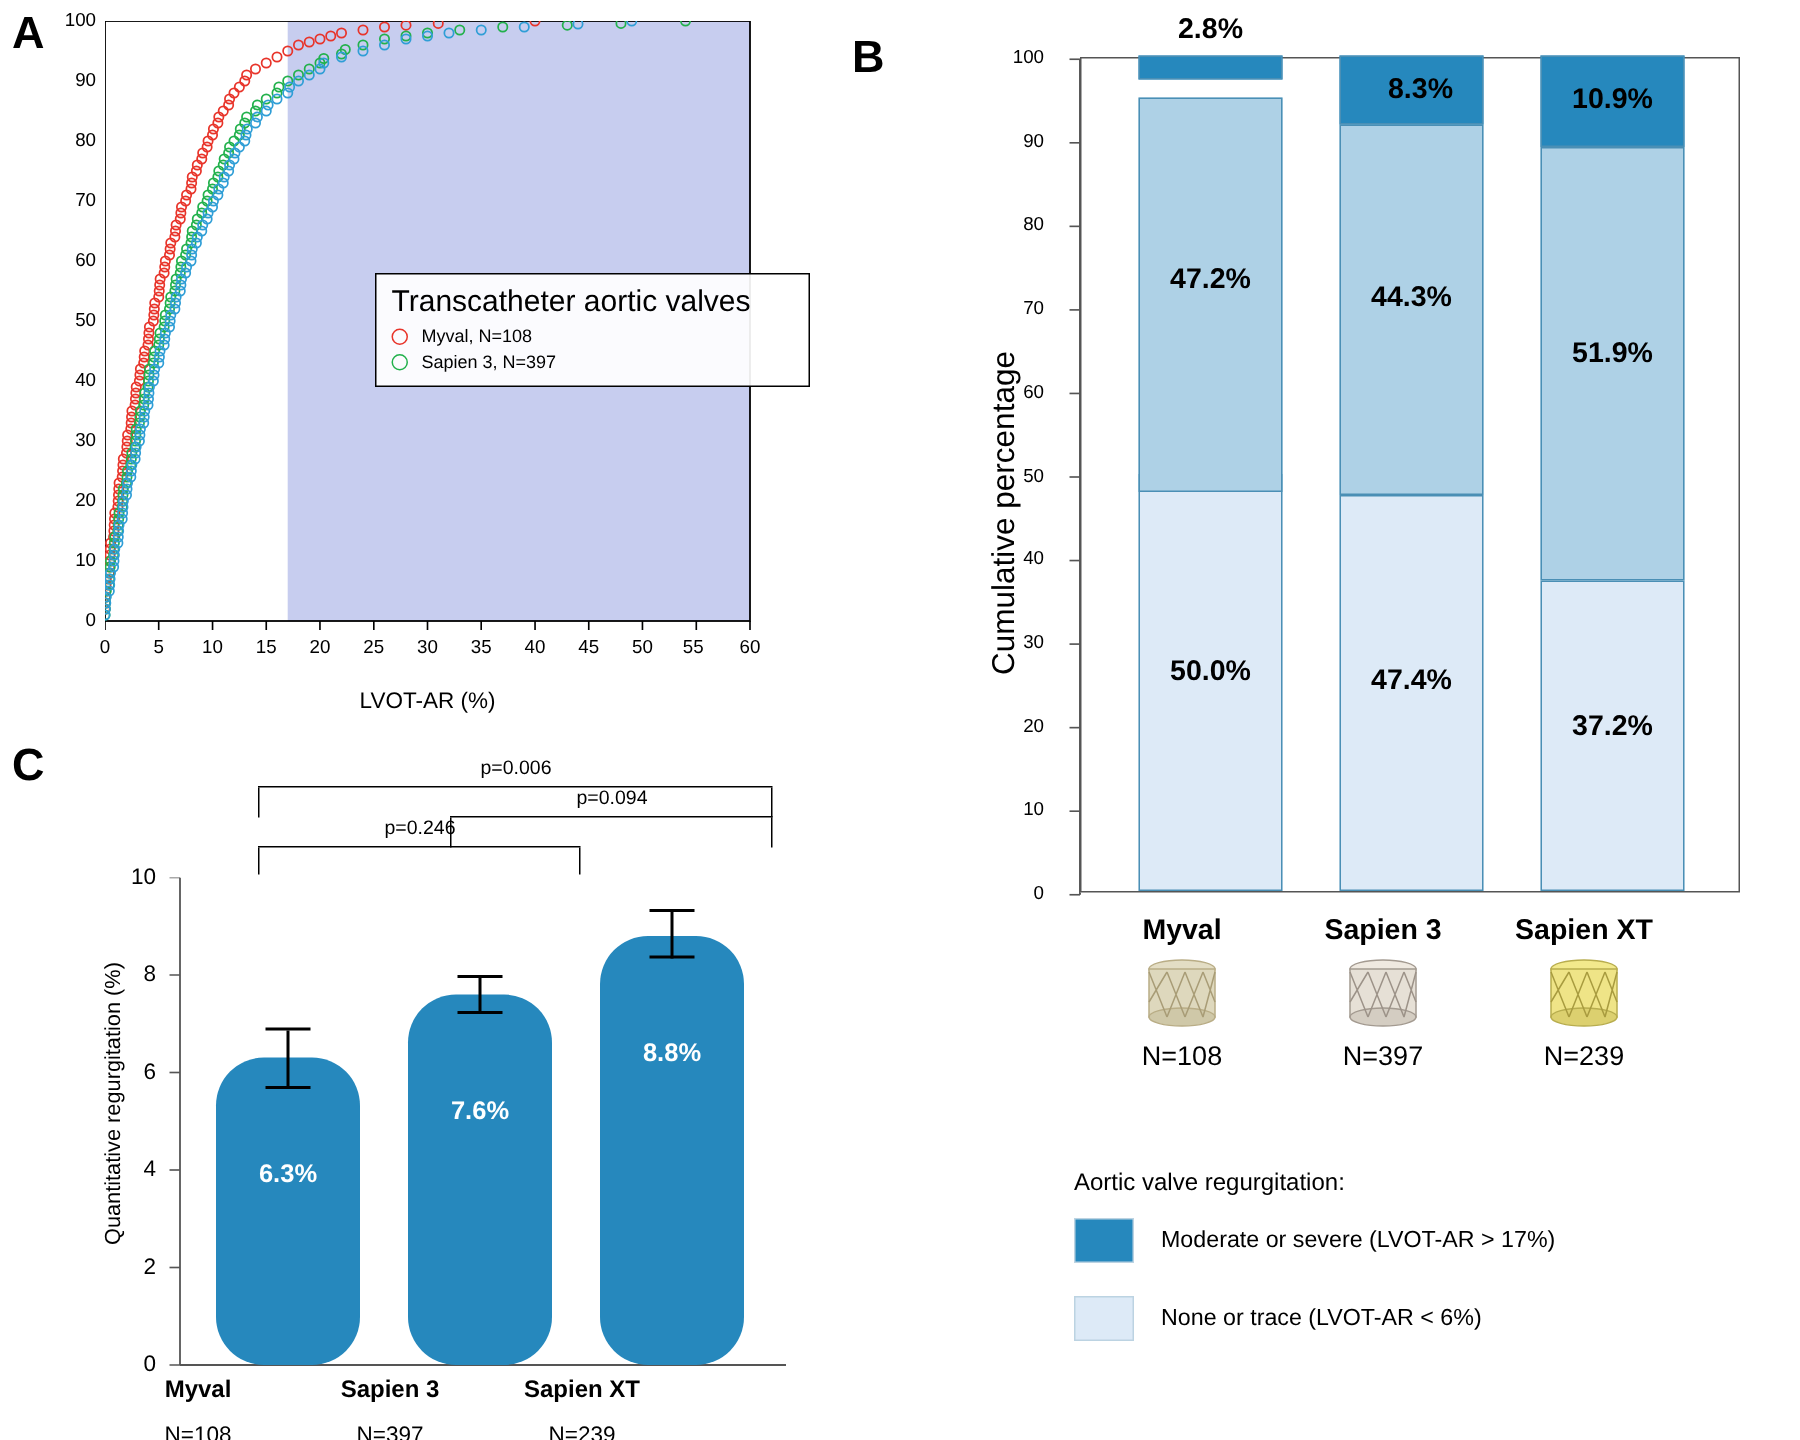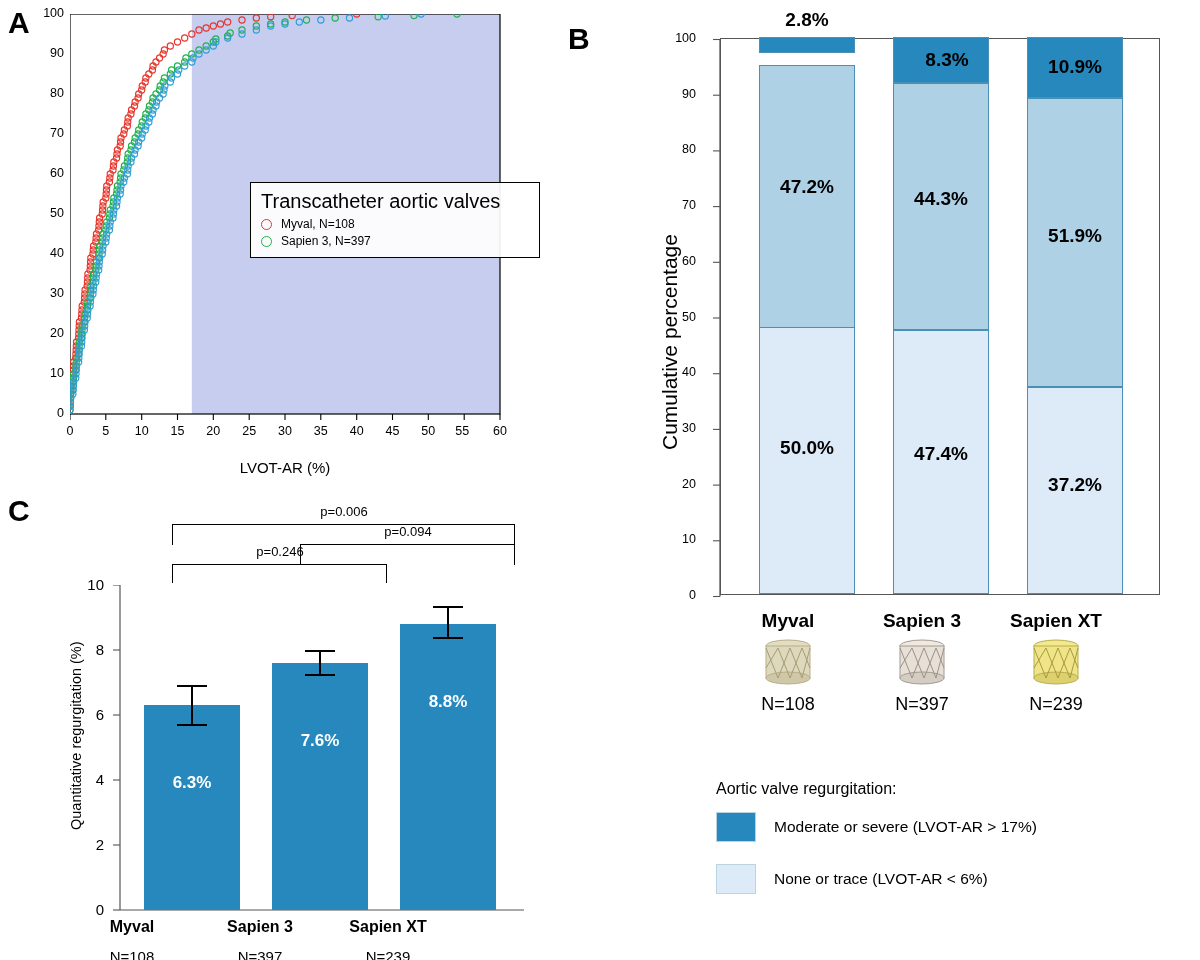--- a/index.html
+++ b/index.html
@@ -89,21 +89,21 @@
   #panelC .letter{left:8px;top:24px;}
   .c-plot{position:absolute;left:60px;top:30px;width:480px;height:450px;}
   .c-ylabel{
     position:absolute;left:8px;top:330px;
     transform:rotate(-90deg);transform-origin:left top;
     font-size:14.5px;white-space:nowrap;
   }
   .c-frame{
     position:absolute;left:60px;top:85px;width:400px;height:325px;
   }
-  .c-bar{position:absolute;bottom:0;width:96px;background:#2688bd;}
+  .c-bar{position:absolute;bottom:0;width:96px;background:#2688bd;border-radius:32px;}
   .c-bar .val{
     position:absolute;left:0;right:0;text-align:center;color:#fff;
     font-size:17px;font-weight:bold;
   }
   .c-err{position:absolute;width:2px;background:#000;}
   .c-cap{position:absolute;height:2px;background:#000;width:30px;}
   .c-ytick{position:absolute;font-size:15px;text-align:right;width:26px;}
   .c-xname{position:absolute;font-size:16px;font-weight:bold;text-align:center;width:130px;}
   .c-xn{position:absolute;font-size:15px;text-align:center;width:130px;}
   .pbar{position:absolute;border-top:1.4px solid #000;}

